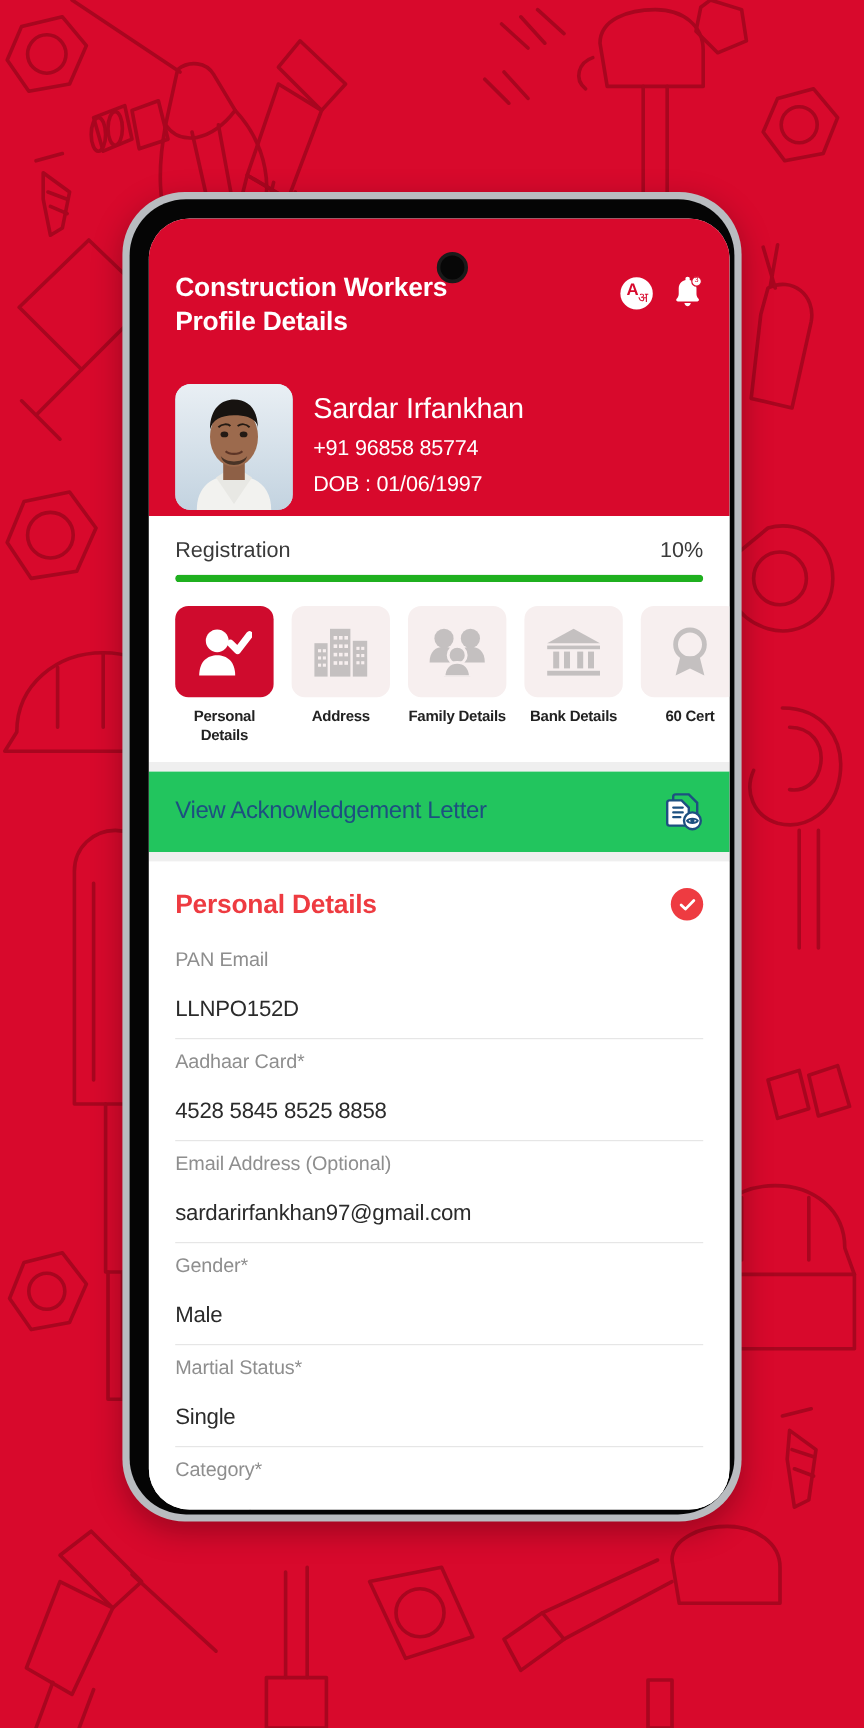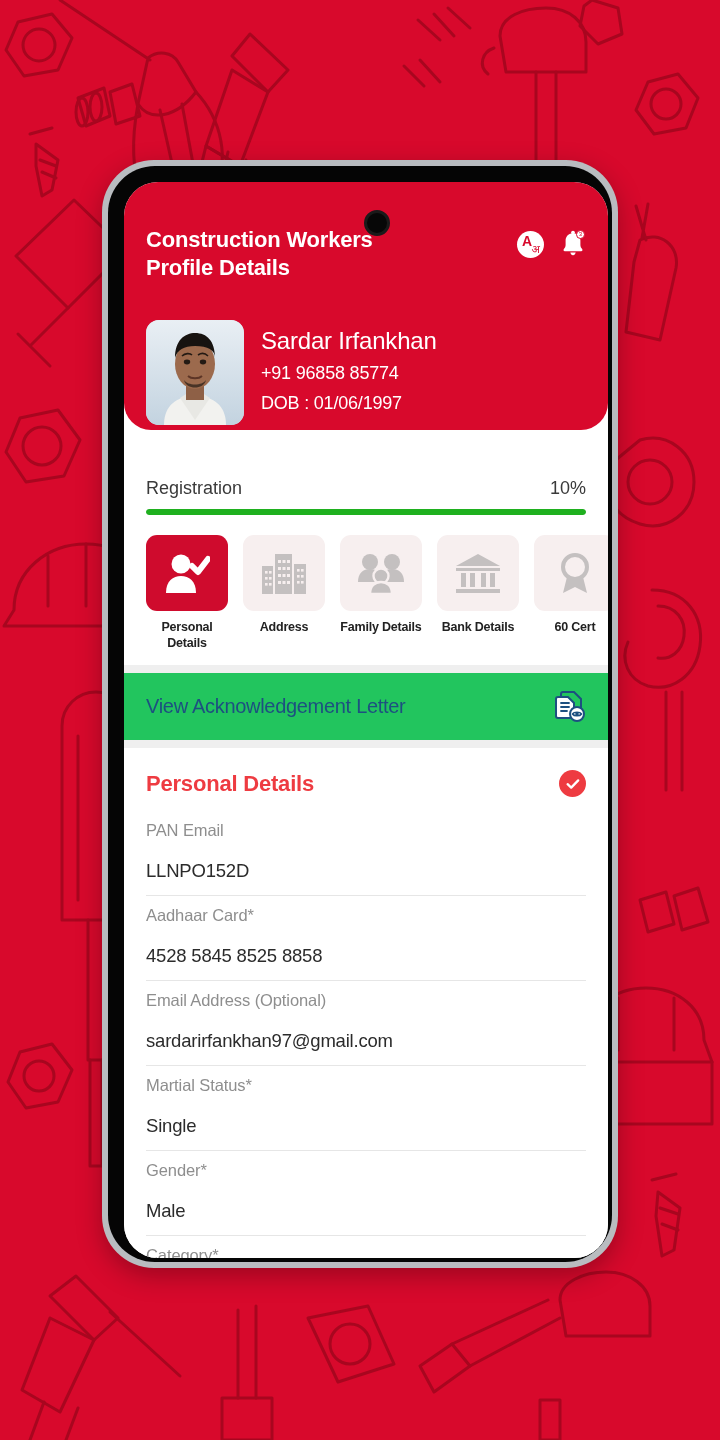--- a/index.html
+++ b/index.html
@@ -51,21 +51,20 @@
     border: 3px solid #1a1a1a;
     z-index: 40;
   }
 
   
   .app-header {
     background: #d8092c;
     padding: 44px 22px 0 22px;
     position: relative;
     height: 248px;
-    border-radius: 27px;
   }
   .header-top {
     display: flex;
     align-items: flex-start;
     justify-content: space-between;
   }
   .app-title {
     color: #fff;
     font-size: 22px;
     font-weight: bold;
@@ -149,21 +148,20 @@
 
   
   .reg-section {
     background: #fff;
     padding: 18px 22px 0 22px;
   }
   .reg-row {
     display: flex;
     align-items: baseline;
     justify-content: space-between;
-    margin-top: 30px;
   }
   .reg-label { font-size: 18px; color: #3a3a3a; }
   .reg-pct { font-size: 18px; color: #3a3a3a; }
   .reg-track {
     margin-top: 10px;
     height: 6px;
     border-radius: 3px;
     background: #e4e4e4;
     overflow: hidden;
   }
@@ -552,27 +550,27 @@
               <div class="field-label">Aadhaar Card*</div>
               <div class="field-value">4528 5845 8525 8858</div>
               <div class="field-rule"></div>
             </div>
             <div class="field">
               <div class="field-label">Email Address (Optional)</div>
               <div class="field-value">sardarirfankhan97@gmail.com</div>
               <div class="field-rule"></div>
             </div>
             <div class="field">
+              <div class="field-label">Gender*</div>
+              <div class="field-value">Male</div>
+              <div class="field-rule"></div>
+            </div>
+            <div class="field">
               <div class="field-label">Martial Status*</div>
               <div class="field-value">Single</div>
-              <div class="field-rule"></div>
-            </div>
-            <div class="field">
-              <div class="field-label">Gender*</div>
-              <div class="field-value">Male</div>
               <div class="field-rule"></div>
             </div>
             <div class="field">
               <div class="field-label">Category*</div>
               <div class="field-value">General</div>
               <div class="field-rule"></div>
             </div>
           </div>
       </div>
 

